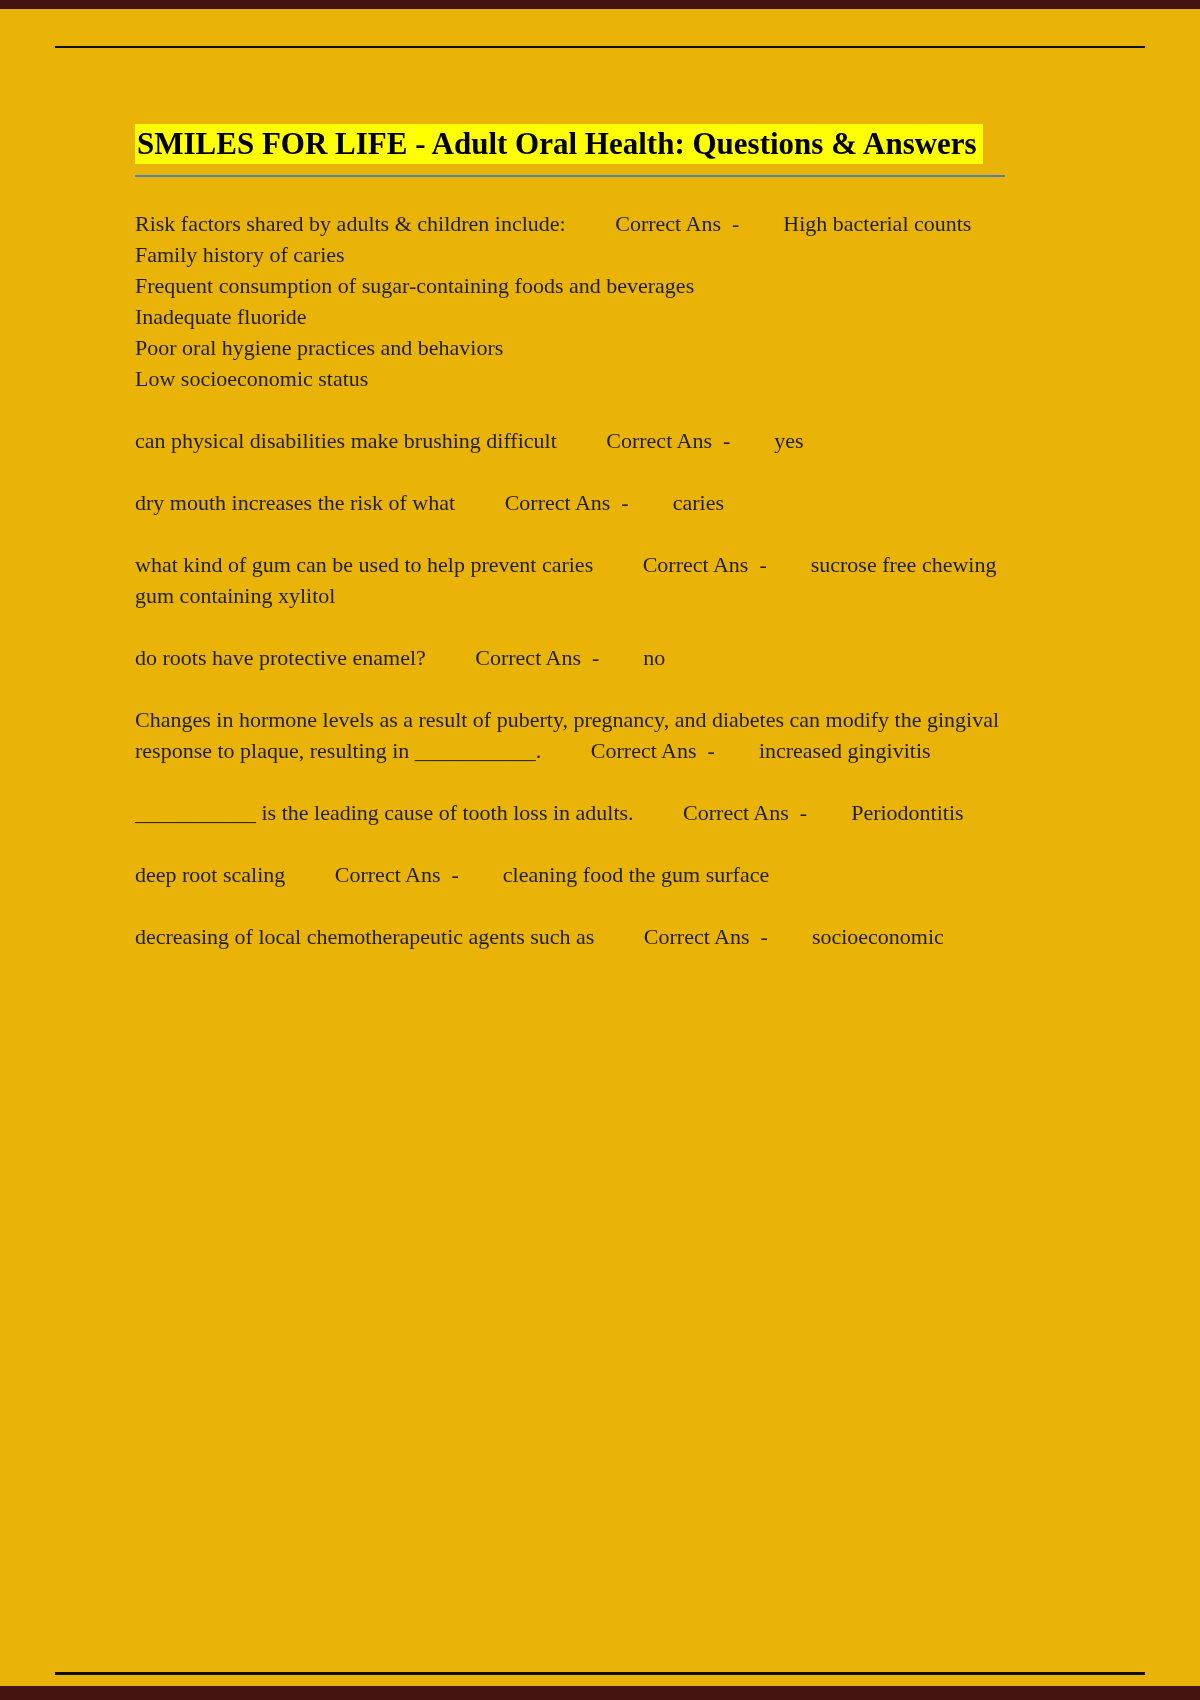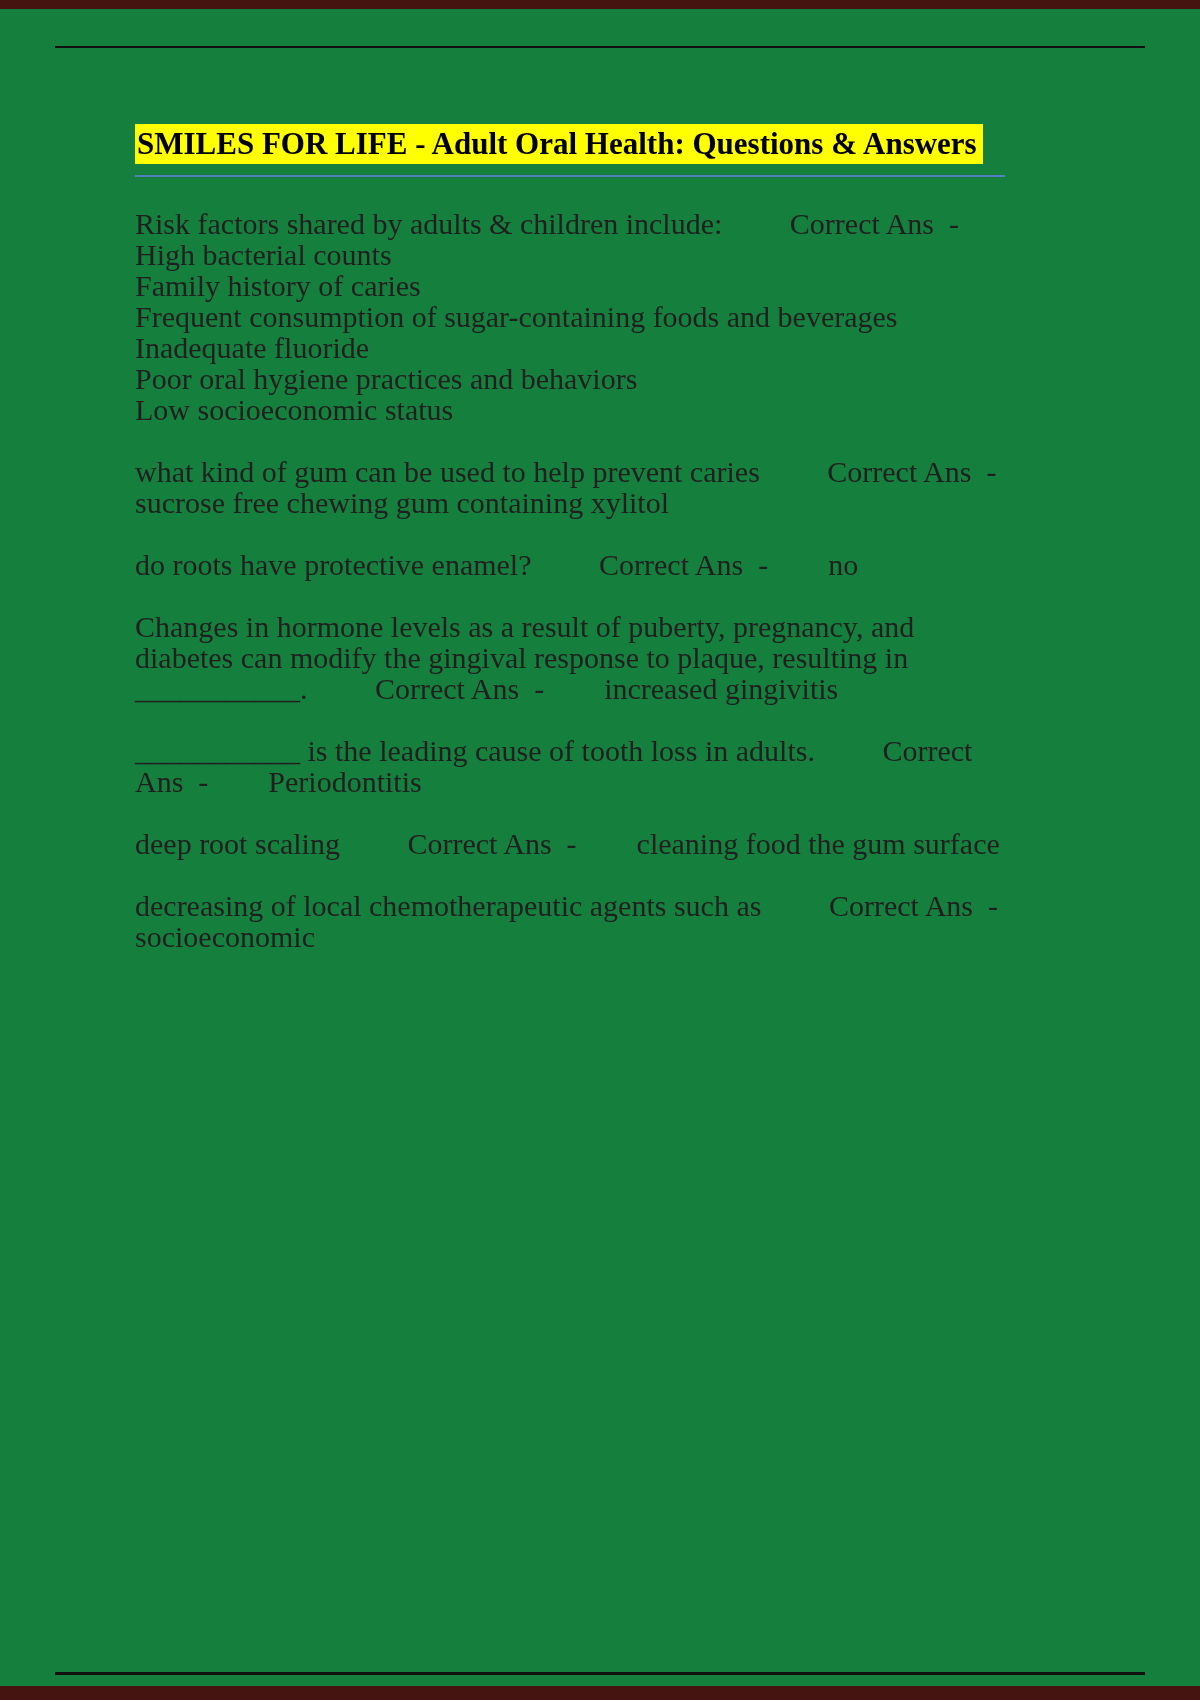--- a/index.html
+++ b/index.html
@@ -4,21 +4,21 @@
 <style>
   html, body {
     margin: 0;
     padding: 0;
     background: #ffffff;
   }
   .page {
     position: relative;
     width: 1200px;
     height: 1700px;
-    background: #15803d;
+    background: #eab308;
     overflow: hidden;
     font-family: "Liberation Serif", serif;
     color: #1f1f1f;
   }
   .edge-bar {
     position: absolute;
     left: 0;
     width: 100%;
     background: #451310;
   }
@@ -53,21 +53,21 @@
     -webkit-box-decoration-break: clone;
     box-decoration-break: clone;
   }
   .title-rule {
     height: 2px;
     margin-top: 9px;
     background: #4f81bd;
   }
   #qa-list {
     margin-top: 31px;
-    font-size: 30px;
+    font-size: 22px;
     line-height: 31px;
   }
   p.qa {
     margin: 0 0 31px 0;
     white-space: pre-wrap;
   }
 </style>
 </head>
 <body>
 
@@ -79,23 +79,25 @@
     <h1><span class="hl" style="background: rgb(255, 255, 0);">SMILES FOR LIFE - Adult Oral Health: Questions &amp; Answers</span></h1>
     <div class="title-rule" style="background: rgb(79, 129, 189);"></div>
     <div id="qa-list">
   <p class="qa"><span class="q">Risk factors shared by adults &amp; children include:</span><span class="gap g1">         </span><span class="ans-label">Correct Ans</span><span class="gap g2">  </span><span class="dash">-</span><span class="gap g3">        </span><span class="a">High bacterial counts
 Family history of caries
 Frequent consumption of sugar-containing foods and beverages
 Inadequate fluoride
 Poor oral hygiene practices and behaviors
 Low socioeconomic status</span></p>
 
+  <p class="qa"><span class="q">can physical disabilities make brushing difficult</span><span class="gap g1">         </span><span class="ans-label">Correct Ans</span><span class="gap g2">  </span><span class="dash">-</span><span class="gap g3">        </span><span class="a">yes</span></p>
 
 
 
+  <p class="qa"><span class="q">dry mouth increases the risk of what</span><span class="gap g1">         </span><span class="ans-label">Correct Ans</span><span class="gap g2">  </span><span class="dash">-</span><span class="gap g3">        </span><span class="a">caries</span></p>
 
 
   <p class="qa"><span class="q">what kind of gum can be used to help prevent caries</span><span class="gap g1">         </span><span class="ans-label">Correct Ans</span><span class="gap g2">  </span><span class="dash">-</span><span class="gap g3">        </span><span class="a">sucrose free chewing gum containing xylitol</span></p>
 
   <p class="qa"><span class="q">do roots have protective enamel?</span><span class="gap g1">         </span><span class="ans-label">Correct Ans</span><span class="gap g2">  </span><span class="dash">-</span><span class="gap g3">        </span><span class="a">no</span></p>
 
   <p class="qa"><span class="q">Changes in hormone levels as a result of puberty, pregnancy, and diabetes can modify the gingival response to plaque, resulting in ___________.</span><span class="gap g1">         </span><span class="ans-label">Correct Ans</span><span class="gap g2">  </span><span class="dash">-</span><span class="gap g3">        </span><span class="a">increased gingivitis</span></p>
 
   <p class="qa"><span class="q">___________ is the leading cause of tooth loss in adults.</span><span class="gap g1">         </span><span class="ans-label">Correct Ans</span><span class="gap g2">  </span><span class="dash">-</span><span class="gap g3">        </span><span class="a">Periodontitis</span></p>
 

